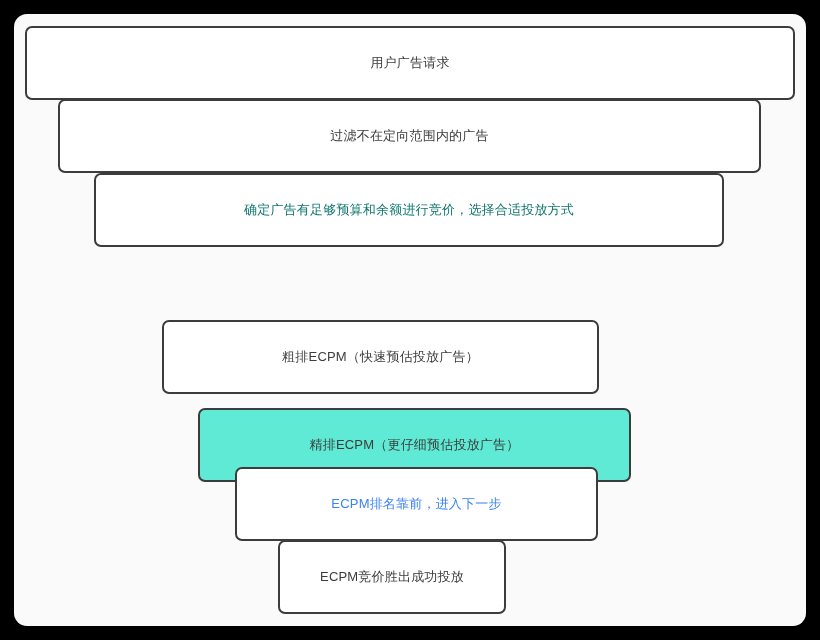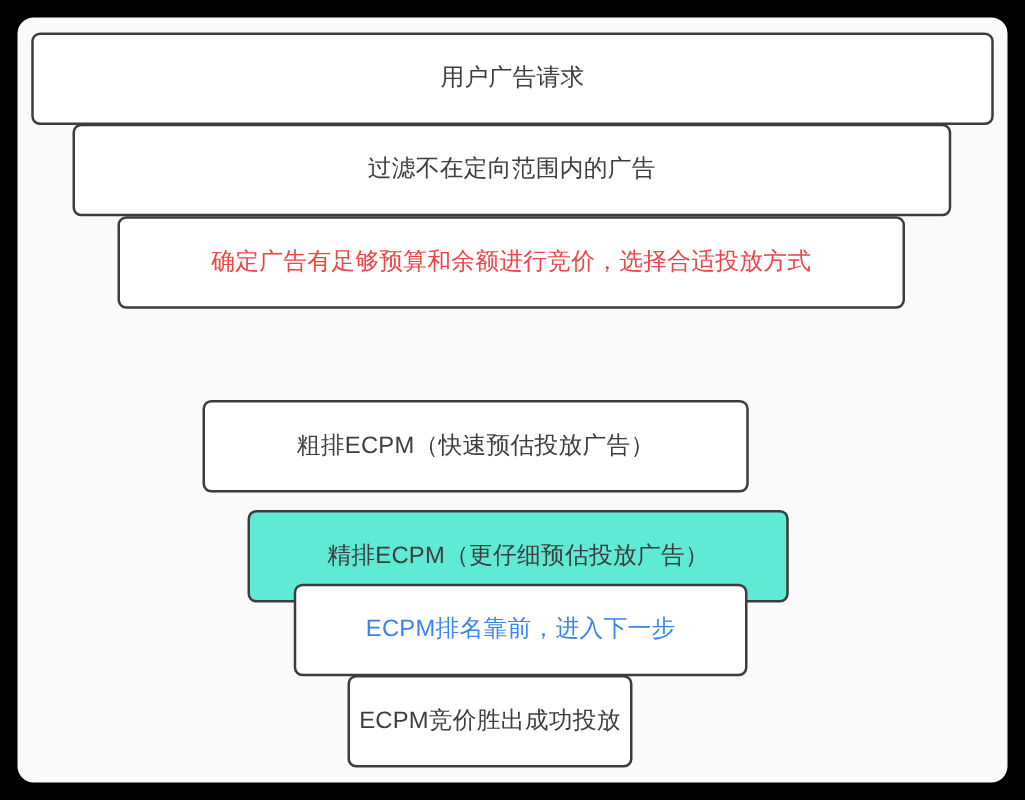--- a/index.html
+++ b/index.html
@@ -47,21 +47,21 @@
     background: #ffffff;
     border: 2.2px solid #3c3c3c;
     border-radius: 7px;
     display: flex;
     align-items: center;
     justify-content: center;
     overflow: hidden;
   }
 
   .funnel-label {
-    font-size: 19px;
+    font-size: 13px;
     line-height: 1.2;
     color: #3d3d3d;
     letter-spacing: 0.2px;
     white-space: nowrap;
     text-align: center;
     font-weight: 400;
   }
 </style>
 </head>
 <body>
@@ -72,21 +72,21 @@
 
   <div id="funnel-stack">
 
   <div class="funnel-row" style="left: 25px; top: 26px; width: 770px; height: 74px; z-index: 10; background: rgb(255, 255, 255); border-color: rgb(60, 60, 60);">
         <div class="funnel-label" style="color: rgb(61, 61, 61);">用户广告请求</div>
       </div>
       <div class="funnel-row" style="left: 58px; top: 99px; width: 703px; height: 74px; z-index: 11; background: rgb(255, 255, 255); border-color: rgb(60, 60, 60);">
         <div class="funnel-label" style="color: rgb(61, 61, 61);">过滤不在定向范围内的广告</div>
       </div>
       <div class="funnel-row" style="left: 94px; top: 173px; width: 630px; height: 74px; z-index: 12; background: rgb(255, 255, 255); border-color: rgb(60, 60, 60);">
-        <div class="funnel-label" style="color: #ef4444;">确定广告有足够预算和余额进行竞价，选择合适投放方式</div>
+        <div class="funnel-label" style="color: #0f766e;">确定广告有足够预算和余额进行竞价，选择合适投放方式</div>
       </div>
       <div class="funnel-row" style="left: 162px; top: 320px; width: 437px; height: 74px; z-index: 14; background: rgb(255, 255, 255); border-color: rgb(60, 60, 60);">
         <div class="funnel-label" style="color: rgb(61, 61, 61);">粗排ECPM（快速预估投放广告）</div>
       </div>
       <div class="funnel-row" style="left: 198px; top: 408px; width: 433px; height: 74px; z-index: 15; background: #5eead4; border-color: rgb(60, 60, 60);">
         <div class="funnel-label" style="color: rgb(61, 61, 61);">精排ECPM（更仔细预估投放广告）</div>
       </div>
       <div class="funnel-row" style="left: 235px; top: 467px; width: 363px; height: 74px; z-index: 16; background: rgb(255, 255, 255); border-color: rgb(60, 60, 60);">
         <div class="funnel-label" style="color: #3b82f6;">ECPM排名靠前，进入下一步</div>
       </div>

